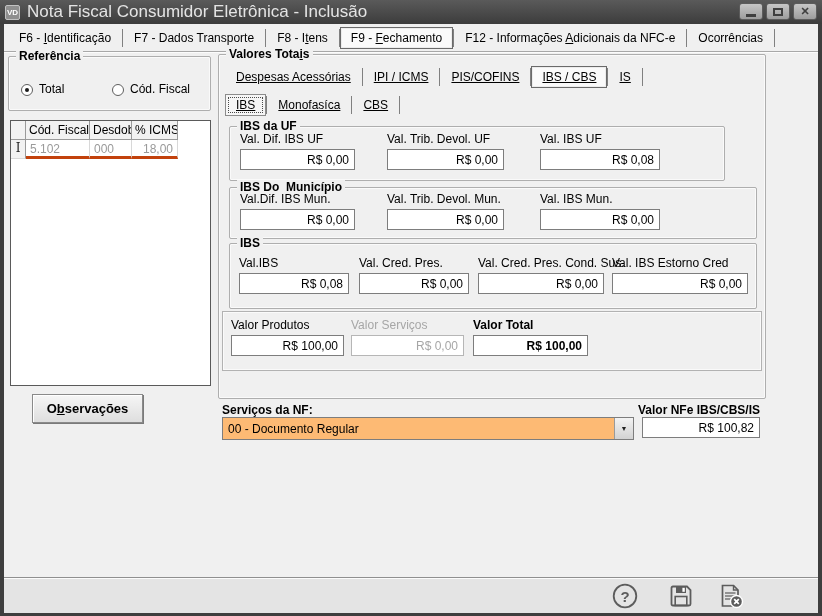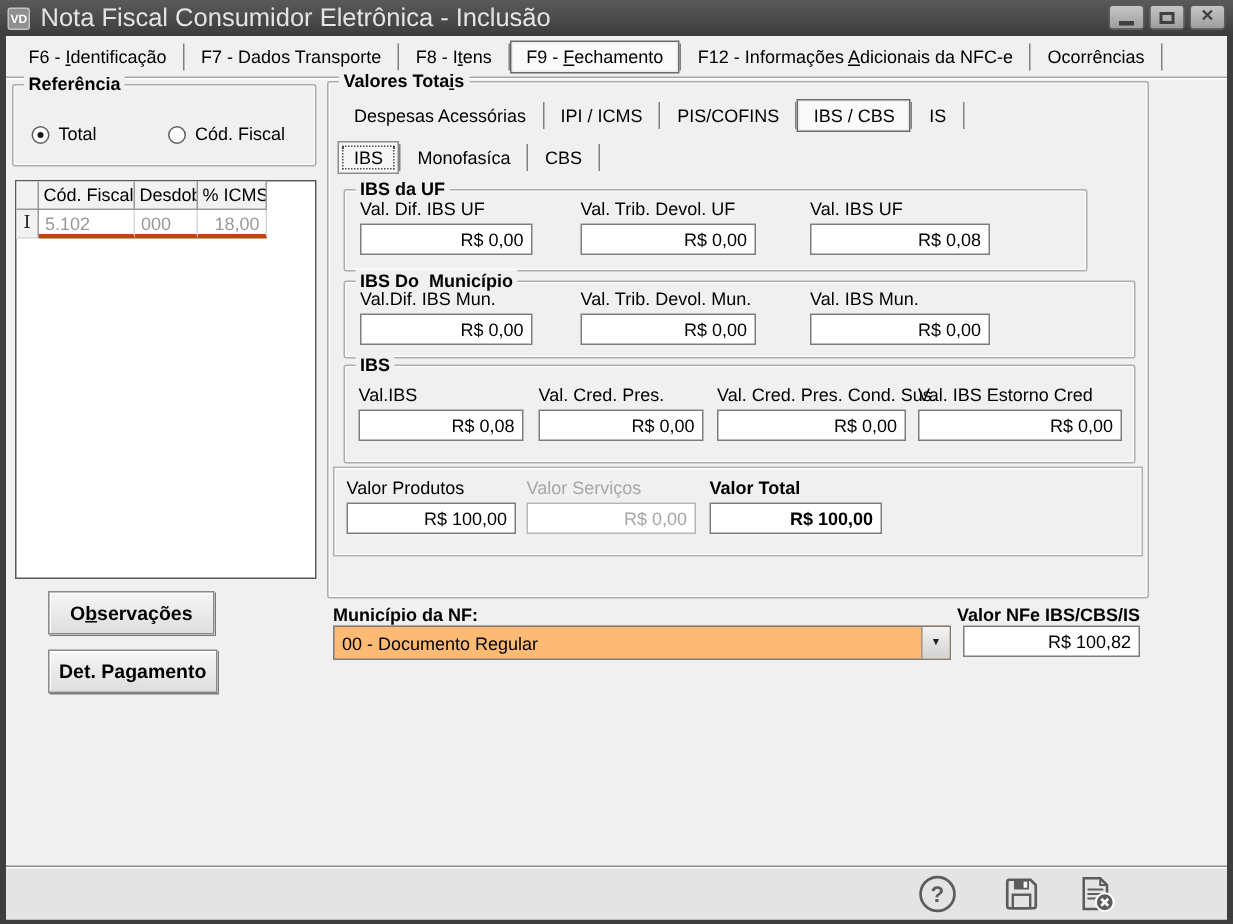--- a/index.html
+++ b/index.html
@@ -50,21 +50,21 @@
   .grid-cell { border-right:1px solid #d8d8d8; border-bottom:3px solid #c2410c; padding:2px 4px 0 4px; white-space:nowrap; overflow:hidden; }
   .grid-ind { background:#f2f2f2; border-right:1px solid #9a9a9a; border-bottom:1px solid #d8d8d8;
     color:#222; text-align:center; font-family:"DejaVu Serif", serif; padding:1px 0 0 0; }
 
   
   .pushbtn { position:absolute; background:linear-gradient(#f6f6f6,#dedede); border:1px solid #8a8a8a;
     box-shadow:1px 1px 0 #7a7a7a, inset 1px 1px 0 #ffffff; font-weight:bold; font-size:13px;
     display:flex; align-items:center; justify-content:center; cursor:default; }
 
   
-  .vt-tabs { position:absolute; display:flex; align-items:center; height:24px; }
+  .vt-tabs { position:absolute; display:flex; align-items:center; height:24px;text-decoration:underline; }
   .vt-tab { padding:4px 11px; white-space:nowrap; }
   .vt-tab.active { background:#fafafa; border:1px solid #6a6a6a; box-shadow:inset 0 0 0 1px #ececec; padding:3px 10px; }
   .vt-tab.active-dotted { background:#f6f6f6; border:1px solid #8c8c8c; padding:3px 10px; position:relative; }
   .vt-tab.active-dotted::after { content:""; position:absolute; left:2px; top:2px; right:2px; bottom:2px; border:1px dotted #4a4a4a; }
 
   
   .field { position:absolute; }
   .field-label { white-space:nowrap; margin-bottom:3px; }
   .field-box { border:1px solid #7d7d7d; background:#fff; height:21px; line-height:19px;
     text-align:right; padding:1px 5px 0 4px; }
@@ -151,25 +151,20 @@
         <div class="grid-cell" style="width:42px;">000</div>
         <div class="grid-cell" style="width:46px; text-align:right;">18,00</div>
       </div>
     </div>
 
     <button class="pushbtn" style="left:28px; top:370px; width:111px; height:29px;">
       <span>O</span>
         <span class="u">b</span>
         <span>servações</span>
     </button>
-    <button class="pushbtn" style="left:28px; top:409px; width:113px; height:29px;">
-      <span>Det. Pa</span>
-        <span class="u">g</span>
-        <span>amento</span>
-    </button>
 
     <div class="groupbox" style="left:214px; top:30px; width:548px; height:345px;">
       <div class="gb-title"><span>Valores Tota</span><span class="u">i</span><span>s</span></div>
 
       <div class="vt-tabs" style="left:6px; top:10px;">
         <div class="vt-tab">Despesas Acessórias</div>
         <div class="tab-sep"></div>
         <div class="vt-tab">IPI / ICMS</div>
         <div class="tab-sep"></div>
         <div class="vt-tab">PIS/COFINS</div>
@@ -250,21 +245,21 @@
           <div class="field-label">Valor Serviços</div>
           <div class="field-box">R$ 0,00</div>
         </div>
         <div class="field bold" style="left:250px; top:6px; width:115px;">
           <div class="field-label">Valor Total</div>
           <div class="field-box">R$ 100,00</div>
         </div>
       </div>
     </div>
 
-    <div class="sit-label" style="left:218px; top:379px;">Município da NF:</div>
+    <div class="sit-label" style="left:218px; top:379px;">Serviços da NF:</div>
     <div class="combo" style="left:218px; top:393px; width:412px;">
       <div class="combo-text">00 - Documento Regular</div>
       <div class="combo-arrow">▼</div>
     </div>
     <div class="sit-label" style="left:600px; top:379px; width:156px; text-align:right;">Valor NFe IBS/CBS/IS</div>
     <div class="field-box" style="position:absolute; left:638px; top:393px; width:118px;">R$ 100,82</div>
 
     <div class="footer">
       <button class="footer-btn" style="left:607px; top:4px;">
         <svg viewBox="0 0 28 28">

